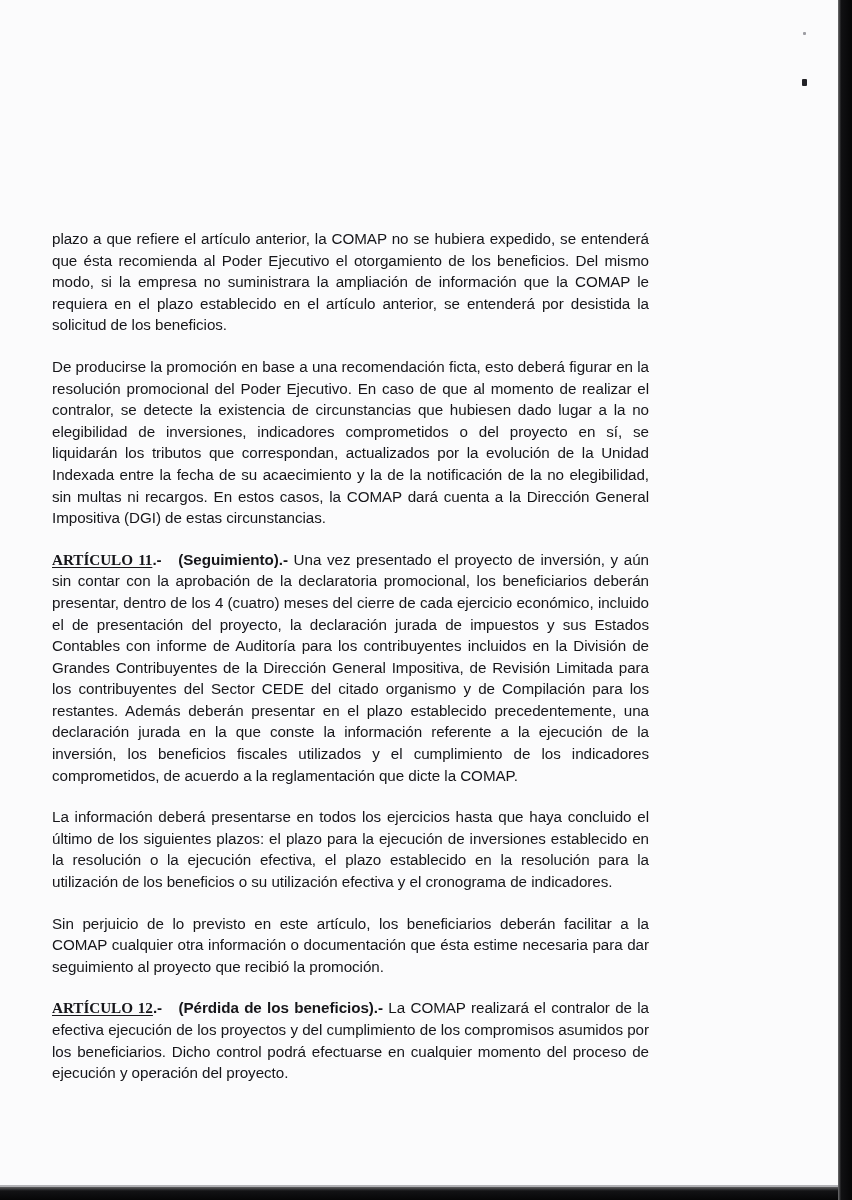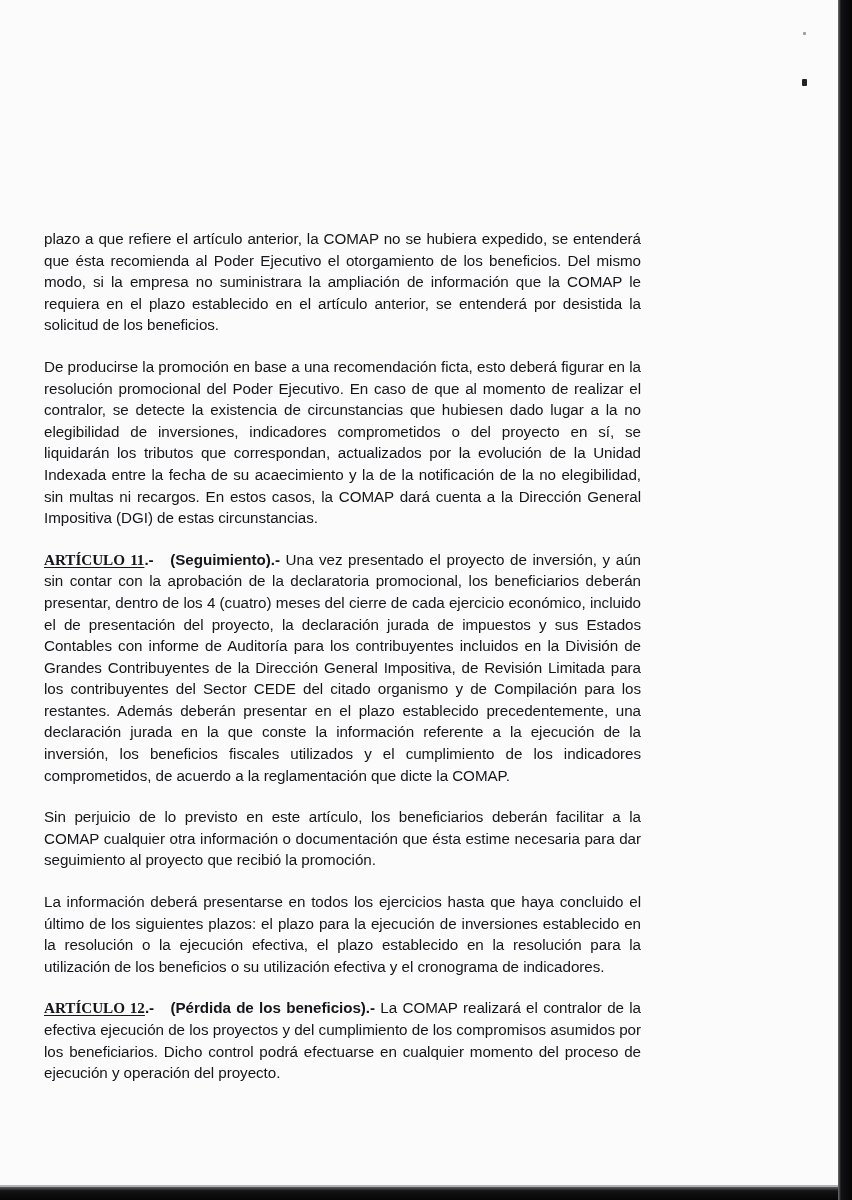--- a/index.html
+++ b/index.html
@@ -64,21 +64,21 @@
     left: 802px;
     top: 79px;
     width: 5px;
     height: 7px;
     background: #232327;
   }
 
   
   .text-column {
     position: absolute;
-    left: 44px;
+    left: 52px;
     top: 228px;
     width: 597px;
   }
 
   p.para {
     margin: 0 0 20px 0;
     font-size: 15.2px;
     line-height: 21.6px;
     color: #16161a;
     text-align: justify;
@@ -117,23 +117,23 @@
   <div class="speck speck-b"></div>
 
   <div class="text-column">
 
     <p class="para">plazo a que refiere el artículo anterior, la COMAP no se hubiera expedido, se entenderá que ésta recomienda al Poder Ejecutivo el otorgamiento de los beneficios. Del mismo modo, si la empresa no suministrara la ampliación de información que la COMAP le requiera en el plazo establecido en el artículo anterior, se entenderá por desistida la solicitud de los beneficios.</p>
 
     <p class="para">De producirse la promoción en base a una recomendación ficta, esto deberá figurar en la resolución promocional del Poder Ejecutivo. En caso de que al momento de realizar el contralor, se detecte la existencia de circunstancias que hubiesen dado lugar a la no elegibilidad de inversiones, indicadores comprometidos o del proyecto en sí, se liquidarán los tributos que correspondan, actualizados por la evolución de la Unidad Indexada entre la fecha de su acaecimiento y la de la notificación de la no elegibilidad, sin multas ni recargos. En estos casos, la COMAP dará cuenta a la Dirección General Impositiva (DGI) de estas circunstancias.</p>
 
     <p class="para art-tight"><span class="art-label">ARTÍCULO 11</span><span class="art-sep">.- </span><span class="art-title">(Seguimiento).-</span><span> Una vez presentado el proyecto de inversión, y aún sin contar con la aprobación de la declaratoria promocional, los beneficiarios deberán presentar, dentro de los 4 (cuatro) meses del cierre de cada ejercicio económico, incluido el de presentación del proyecto, la declaración jurada de impuestos y sus Estados Contables con informe de Auditoría para los contribuyentes incluidos en la División de Grandes Contribuyentes de la Dirección General Impositiva, de Revisión Limitada para los contribuyentes del Sector CEDE del citado organismo y de Compilación para los restantes. Además deberán presentar en el plazo establecido precedentemente, una declaración jurada en la que conste la información referente a la ejecución de la inversión, los beneficios fiscales utilizados y el cumplimiento de los indicadores comprometidos, de acuerdo a la reglamentación que dicte la COMAP.</span></p>
 
+    <p class="para">La información deberá presentarse en todos los ejercicios hasta que haya concluido el último de los siguientes plazos: el plazo para la ejecución de inversiones establecido en la resolución o la ejecución efectiva, el plazo establecido en la resolución para la utilización de los beneficios o su utilización efectiva y el cronograma de indicadores.</p>
+
     <p class="para">Sin perjuicio de lo previsto en este artículo, los beneficiarios deberán facilitar a la COMAP cualquier otra información o documentación que ésta estime necesaria para dar seguimiento al proyecto que recibió la promoción.</p>
-
-    <p class="para">La información deberá presentarse en todos los ejercicios hasta que haya concluido el último de los siguientes plazos: el plazo para la ejecución de inversiones establecido en la resolución o la ejecución efectiva, el plazo establecido en la resolución para la utilización de los beneficios o su utilización efectiva y el cronograma de indicadores.</p>
 
     <p class="para art-tight"><span class="art-label">ARTÍCULO 12</span><span class="art-sep">.- </span><span class="art-title">(Pérdida de los beneficios).-</span><span> La COMAP realizará el contralor de la efectiva ejecución de los proyectos y del cumplimiento de los compromisos asumidos por los beneficiarios. Dicho control podrá efectuarse en cualquier momento del proceso de ejecución y operación del proyecto.</span></p>
 
   </div>
 
   <div class="scan-edge-bottom-hair"></div>
   <div class="scan-edge-bottom"></div>
   <div class="scan-edge-right"></div>
 
 </div>

